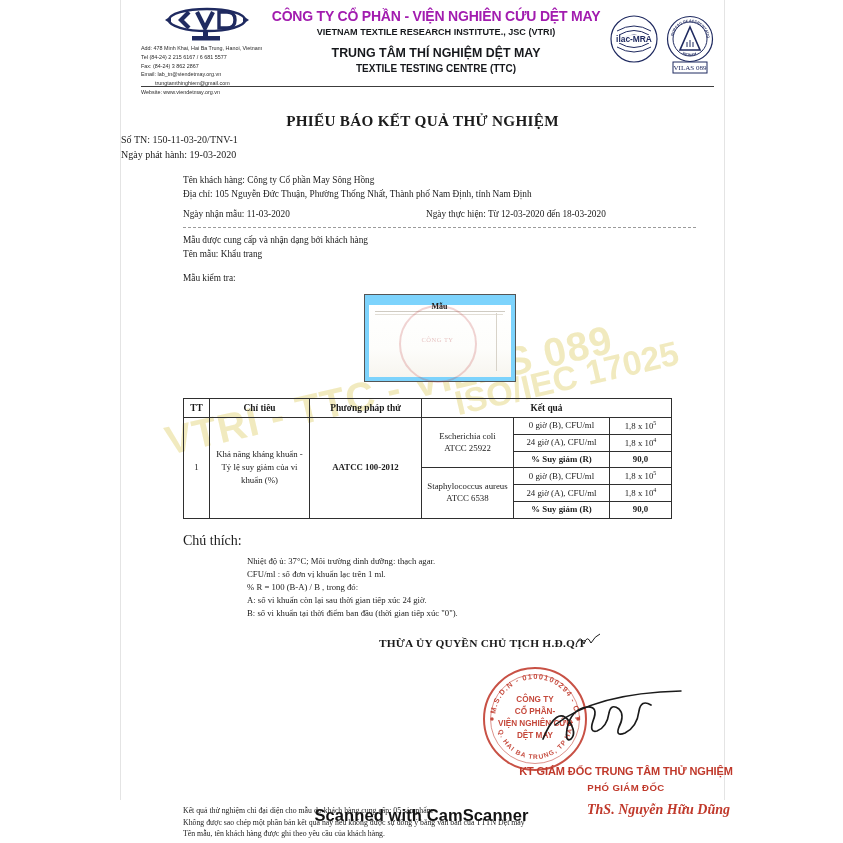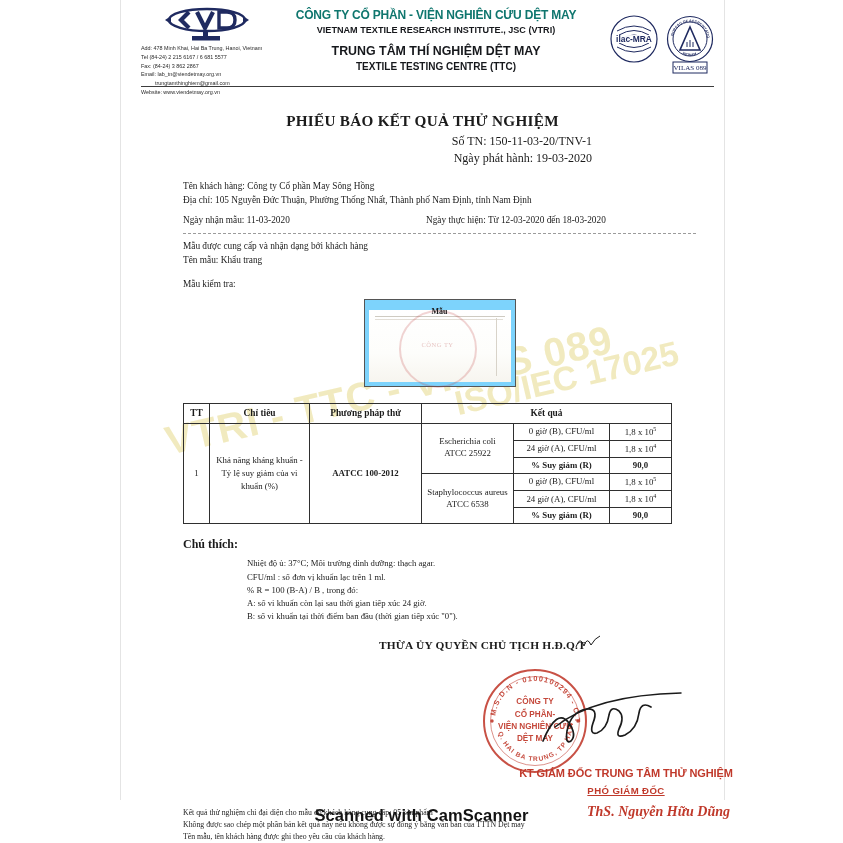--- a/index.html
+++ b/index.html
@@ -20,35 +20,35 @@
       color:#efe7b4;opacity:.85;white-space:nowrap;pointer-events:none;z-index:1;}
   .content{position:relative;z-index:3;}
 
   
   .hdr{position:relative;height:88px;padding:8px 10px 0 12px;}
   .logo{position:absolute;left:38px;top:6px;width:96px;height:42px;}
   .addr{position:absolute;left:20px;top:44px;width:200px;font-size:5.4px;line-height:1.62;
         color:#2a2a2a;font-family:"Liberation Sans",sans-serif;}
   .addr div{white-space:nowrap;}
   .ctr{position:absolute;left:150px;top:8px;width:330px;text-align:center;}
-  .ctr .l1{font-family:"Liberation Sans",sans-serif;font-weight:bold;font-size:12px;
-           letter-spacing:-.2px;color:#0f766e;white-space:nowrap;}
+  .ctr .l1{font-family:"Liberation Sans",sans-serif;font-weight:bold;font-size:14px;
+           letter-spacing:-.2px;color:#a21caf;white-space:nowrap;}
   .ctr .l2{font-family:"Liberation Sans",sans-serif;font-weight:bold;font-size:9.1px;
            margin-top:3px;color:#16181c;white-space:nowrap;}
   .ctr .l3{font-family:"Liberation Sans",sans-serif;font-weight:bold;font-size:12.4px;
            margin-top:9px;color:#16181c;white-space:nowrap;}
   .ctr .l4{font-family:"Liberation Sans",sans-serif;font-weight:bold;font-size:10px;
            margin-top:3px;color:#16181c;white-space:nowrap;}
   .accr{position:absolute;right:8px;top:14px;display:flex;gap:5px;align-items:flex-start;}
   .hdrline{position:absolute;left:20px;right:10px;top:86px;height:0;
            border-top:1.6px solid #3c3c3c;}
 
   
   .ttl{text-align:center;font-weight:bold;font-size:15.2px;letter-spacing:.3px;margin-top:16px;}
-  .tn{text-align:right;padding-right:132px;font-size:12px;line-height:1.45;margin-top:3px;}
+  .tn{padding-right:132px;font-size:10px;line-height:1.45;margin-top:3px;}
 
   
   .body{padding:0 28px 0 62px;font-size:9.3px;line-height:1.5;}
   .row{white-space:nowrap;}
   .dates{position:relative;height:14px;margin-top:6px;}
   .dates .a{position:absolute;left:0;}
   .dates .b{position:absolute;left:243px;}
   .dashed{border-top:1px dashed #9b9b9b;margin:5px 0 6px 0;}
 
   
@@ -75,40 +75,40 @@
   .c4{width:92px;} .c5{width:96px;} .c6{width:62px;}
   td.strain{font-size:9px;line-height:1.35;}
   td.meth{font-size:9.6px;font-weight:bold;}
   td.crit{font-size:9px;line-height:1.5;}
   td.bold{font-weight:bold;}
   .sup{font-size:6px;vertical-align:super;}
   .stno{font-size:9.4px;}
 
   
   .notes{margin-top:11px;position:relative;font-size:8.7px;}
-  .notes .hd{font-weight:bold;font-size:12px;}
+  .notes .hd{font-weight:normal;font-size:14px;}
   .notes ul{list-style:none;margin:4px 0 0 0;padding-left:64px;line-height:1.52;}
   .notes li{white-space:nowrap;}
 
   
   .sig{position:relative;height:150px;margin-top:14px;}
   .sig .auth{position:absolute;left:196px;top:0;font-weight:bold;font-size:11.4px;
              letter-spacing:.2px;white-space:nowrap;}
   .flour{position:absolute;left:392px;top:-3px;width:26px;height:16px;}
   .stamp{position:absolute;left:300px;top:32px;width:104px;height:104px;}
   .stamp .ring{position:absolute;inset:0;border:2.2px solid #c0392b;border-radius:50%;opacity:.88;}
   .stamp .ring2{position:absolute;inset:7px;border:1px solid #c0392b;border-radius:50%;opacity:.55;}
   .stamp .mid{position:absolute;left:0;right:0;top:27px;text-align:center;color:#c0392b;
               font-family:"Liberation Sans",sans-serif;font-weight:bold;font-size:8.2px;
               line-height:1.48;opacity:.92;}
   .signature{position:absolute;left:352px;top:50px;width:150px;height:70px;}
   .redttl{position:absolute;left:318px;top:128px;width:250px;text-align:center;color:#c0392b;
           font-family:"Liberation Sans",sans-serif;font-weight:bold;}
   .redttl .r1{font-size:11px;letter-spacing:-.1px;white-space:nowrap;}
-  .redttl .r2{font-size:9.6px;margin-top:2px;letter-spacing:.4px;text-decoration:underline;}
+  .redttl .r2{font-size:9.6px;margin-top:2px;letter-spacing:.4px;}
 
   
   .foot{position:relative;margin-top:20px;padding-right:4px;}
   .foot .fl{font-size:7.8px;line-height:1.52;}
   .foot .rule{border-top:1px solid #4a4a4a;margin-top:3px;}
   .name-red{position:absolute;right:-34px;top:-6px;color:#c0392b;
             font-family:"Liberation Serif",serif;font-style:italic;font-weight:bold;
             font-size:14px;white-space:nowrap;}
 
   .cam{position:absolute;left:0;right:0;bottom:18px;text-align:center;

